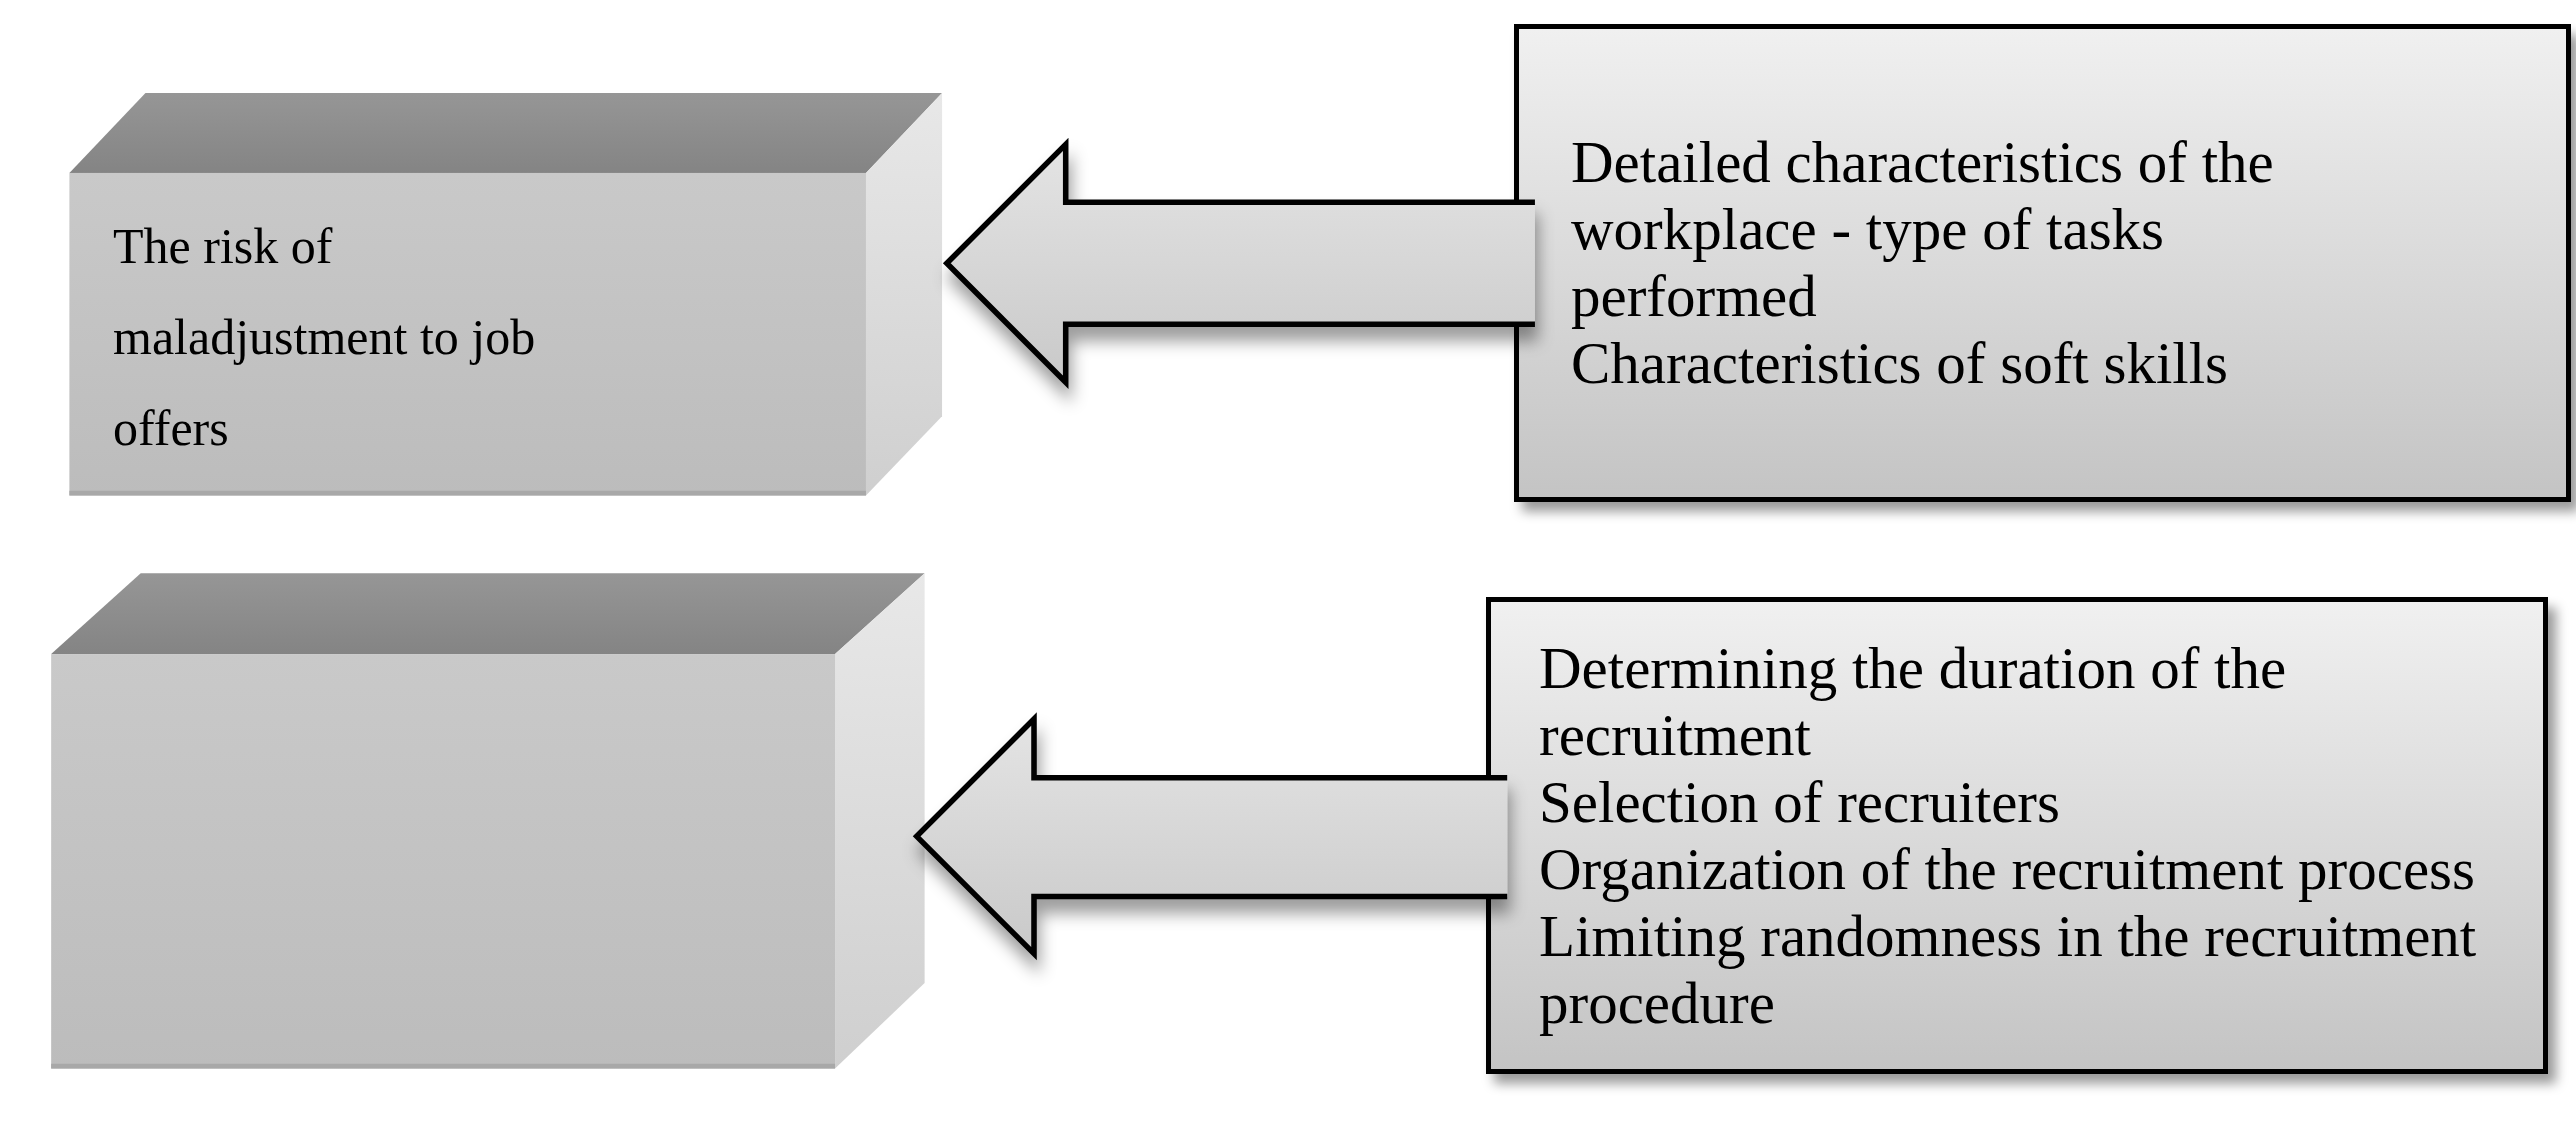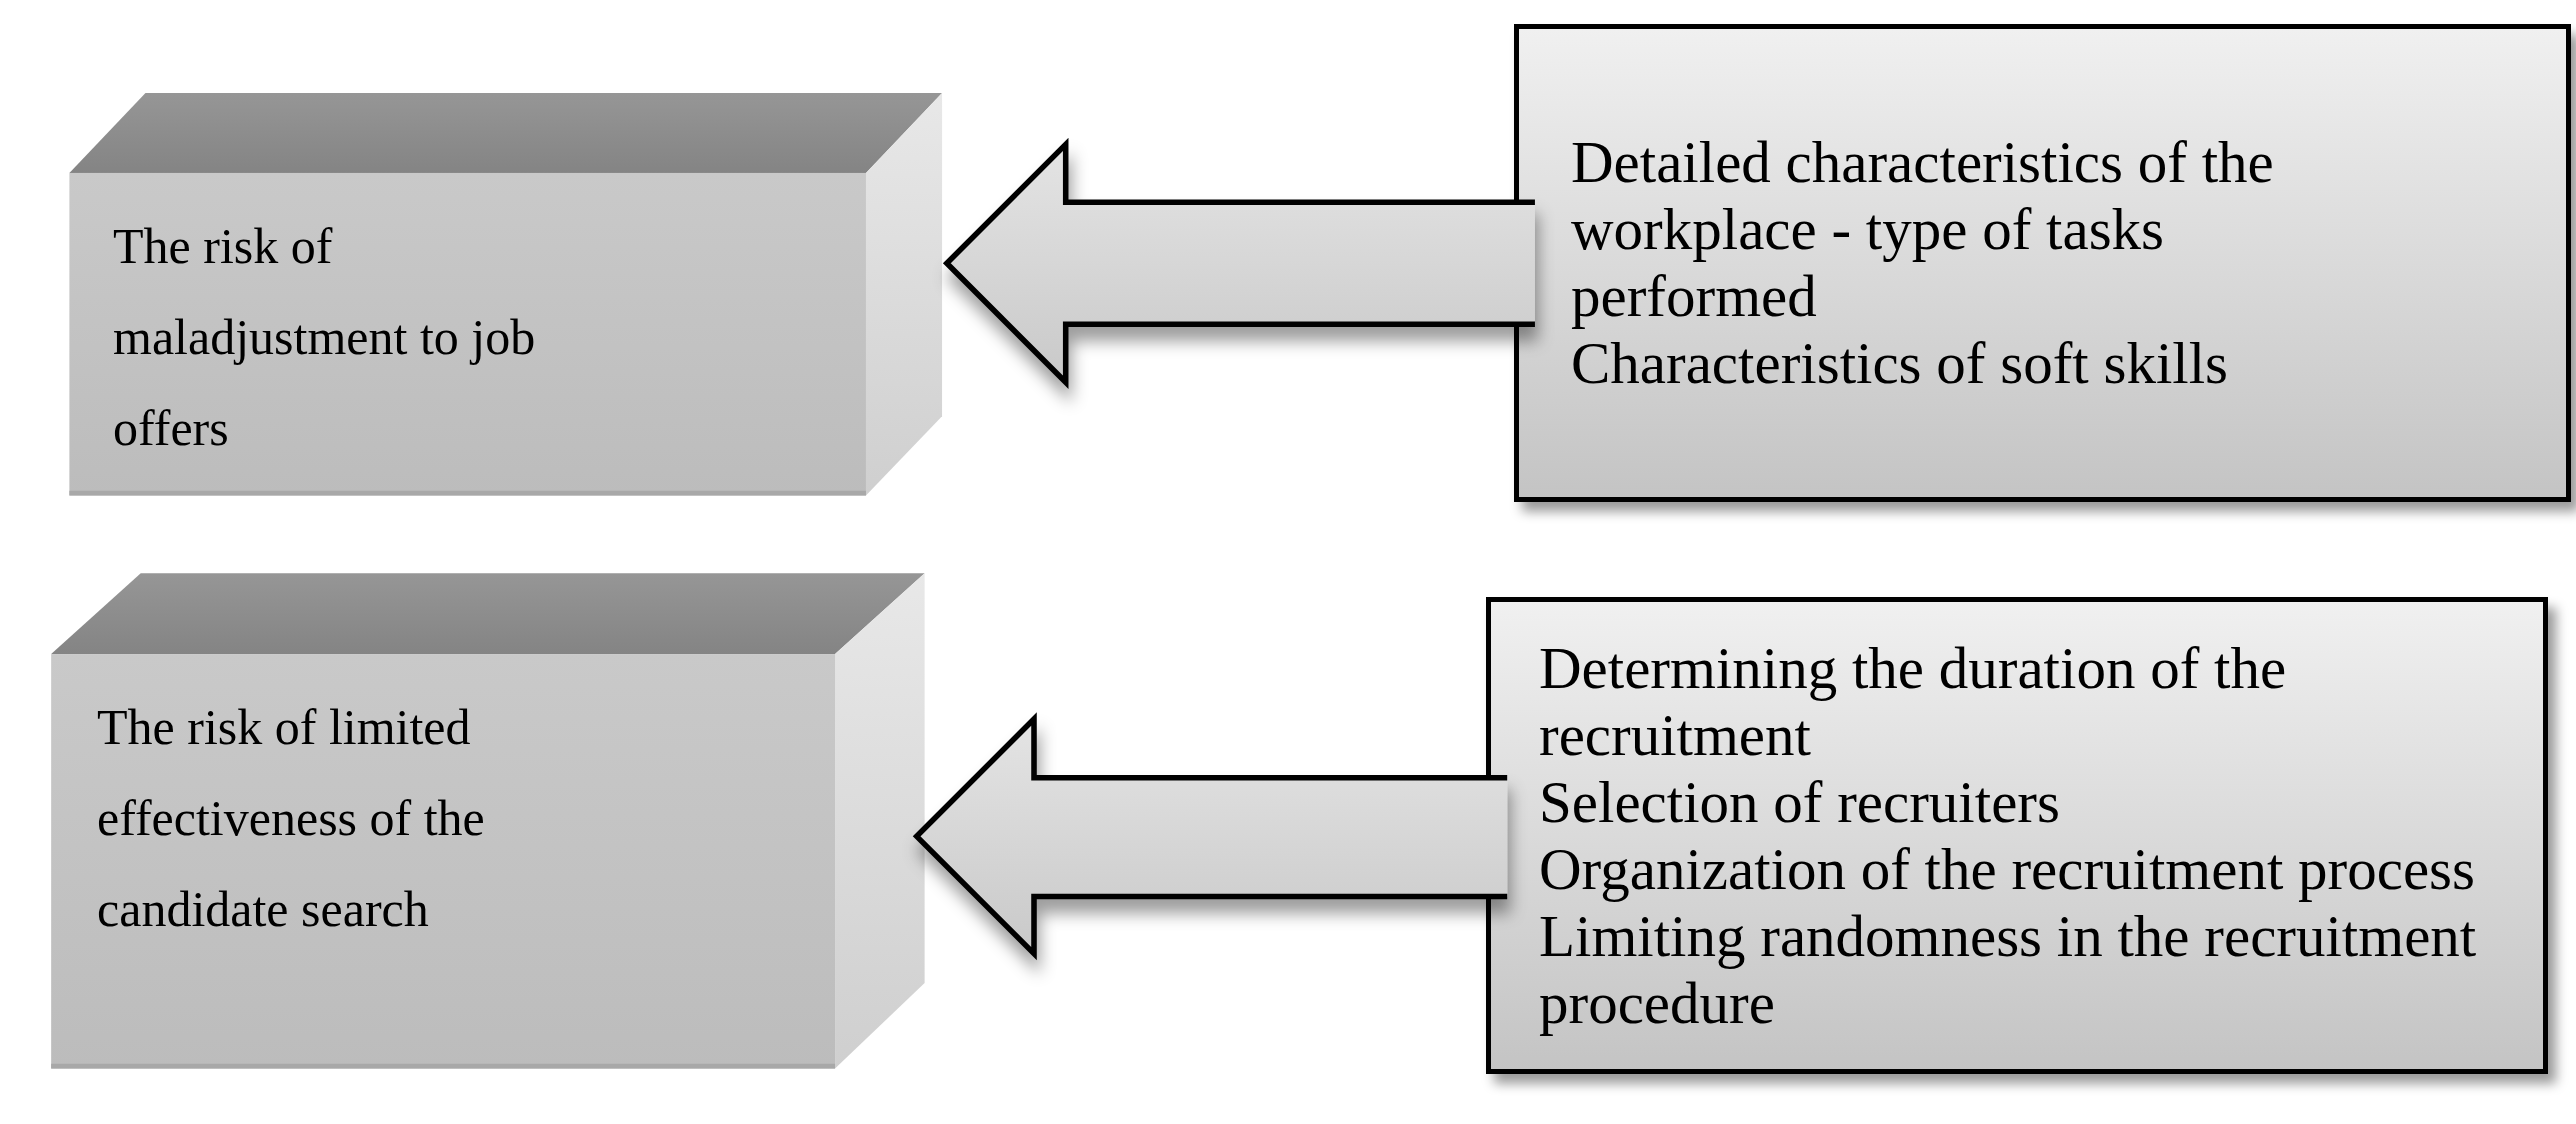--- a/index.html
+++ b/index.html
@@ -91,16 +91,15 @@
       <line x1="33" y1="1345" x2="1022" y2="1345" stroke="var(--cube-bottom-edge,#a8a8a8)" stroke-width="6"></line>
     </g>
 
     <path d="M 1905 255 L 1313 255 L 1313 182 L 1163 332 L 1313 482 L 1313 409 L 1905 409" fill="url(#g-arrow)" stroke="var(--outline,#000)" stroke-width="7" stroke-linejoin="miter" filter="url(#arrow-shadow)"></path>
 
     <path d="M 1870 981 L 1273 981 L 1273 907 L 1125 1055 L 1273 1203 L 1273 1131 L 1870 1131" fill="url(#g-arrow)" stroke="var(--outline,#000)" stroke-width="7" stroke-linejoin="miter" filter="url(#arrow-shadow)"></path>
   </svg>
 
   <div class="cube-label cube-label-1">The risk of<br>maladjustment to job<br>offers</div>
 
-  <div class="cube-label cube-label-2">The risk of limited<br>effectiveness of the<br>candidate search</div>
 
 </div>
 
 
 </body></html>

